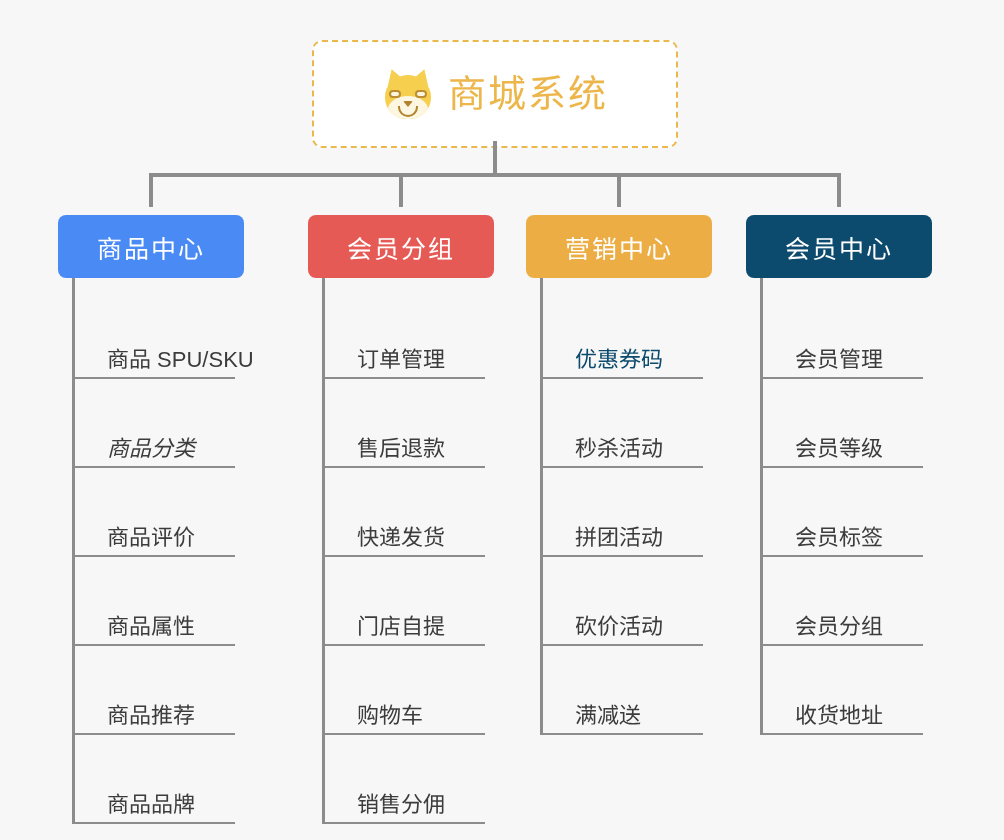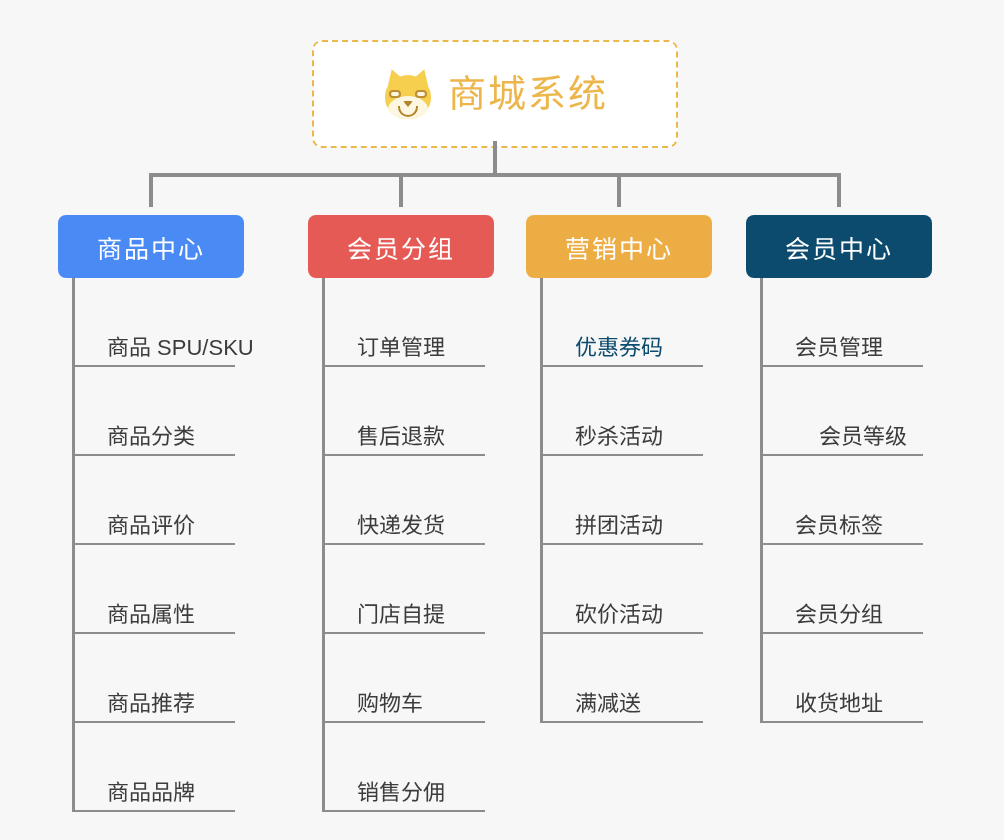--- a/index.html
+++ b/index.html
@@ -152,20 +152,21 @@
     font-size: 25px;
     letter-spacing: 2px;
     box-sizing: border-box;
   }
 
   
   .leaf-list {
     position: relative;
     margin-left: 14px;
     border-left: 3px solid #8c8c8c;
+    padding-top: 12px;
   }
   .leaf-item {
     position: relative;
     height: 89px;
     box-sizing: border-box;
     width: 160px;
     display: flex;
     align-items: flex-end;
     border-bottom: 2px solid #8c8c8c;
   }
@@ -206,21 +207,21 @@
   <div class="conn conn-drop" style="left: 837px; background: rgb(140, 140, 140);"></div>
 
   <div class="column" style="left:58px;">
     <div class="cat-box" style="background: rgb(74, 138, 244);">
       <span>商品中心</span>
     </div>
     <div class="leaf-list" style="border-left-color: rgb(140, 140, 140);">
       <div class="leaf-item" style="border-bottom-color: rgb(140, 140, 140);">
           <span class="leaf-label" style="color: rgb(60, 60, 60);">商品 SPU/SKU</span>
         </div>
-      <div class="leaf-item" style="border-bottom-color: rgb(140, 140, 140);">
+      <div class="leaf-item" style="border-bottom-color: rgb(140, 140, 140); font-style: italic;">
           <span class="leaf-label" style="color: rgb(60, 60, 60);">商品分类</span>
         </div>
       <div class="leaf-item" style="border-bottom-color: rgb(140, 140, 140);">
           <span class="leaf-label" style="color: rgb(60, 60, 60);">商品评价</span>
         </div>
       <div class="leaf-item" style="border-bottom-color: rgb(140, 140, 140);">
           <span class="leaf-label" style="color: rgb(60, 60, 60);">商品属性</span>
         </div>
       <div class="leaf-item" style="border-bottom-color: rgb(140, 140, 140);">
           <span class="leaf-label" style="color: rgb(60, 60, 60);">商品推荐</span>
@@ -282,21 +283,21 @@
 
   <div class="column" style="left:746px;">
     <div class="cat-box" style="background: #0c4a6e;">
       <span>会员中心</span>
     </div>
     <div class="leaf-list" style="border-left-color: rgb(140, 140, 140);">
       <div class="leaf-item" style="border-bottom-color: rgb(140, 140, 140);">
           <span class="leaf-label" style="color: rgb(60, 60, 60);">会员管理</span>
         </div>
       <div class="leaf-item" style="border-bottom-color: rgb(140, 140, 140);">
-          <span class="leaf-label" style="color: rgb(60, 60, 60); margin-left: 24px;">会员等级</span>
+          <span class="leaf-label" style="color: rgb(60, 60, 60);">会员等级</span>
         </div>
       <div class="leaf-item" style="border-bottom-color: rgb(140, 140, 140);">
           <span class="leaf-label" style="color: rgb(60, 60, 60);">会员标签</span>
         </div>
       <div class="leaf-item" style="border-bottom-color: rgb(140, 140, 140);">
           <span class="leaf-label" style="color: rgb(60, 60, 60);">会员分组</span>
         </div>
       <div class="leaf-item" style="border-bottom-color: rgb(140, 140, 140);">
           <span class="leaf-label" style="color: rgb(60, 60, 60);">收货地址</span>
         </div>

